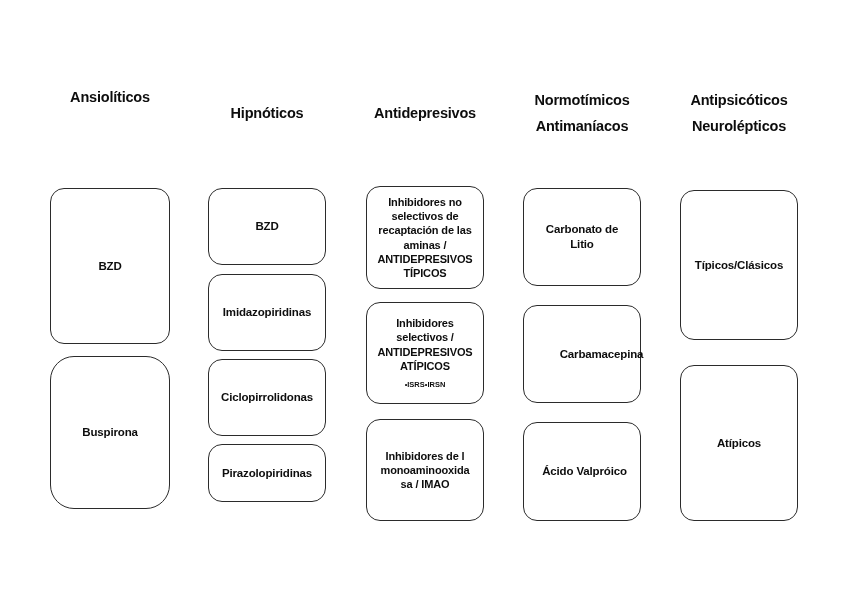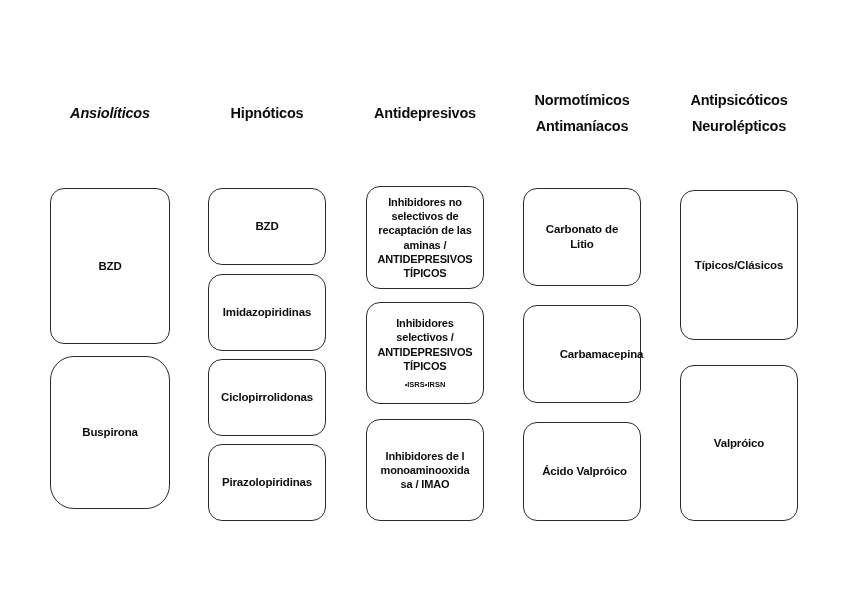--- a/index.html
+++ b/index.html
@@ -70,21 +70,21 @@
   .bullet-item {
     display: block;
     white-space: nowrap;
   }
 </style>
 </head>
 <body>
 
 <div id="canvas">
 
-  <div class="col-header" style="left:40px; top:100px; width:140px;font-style:italic;">
+  <div class="col-header" style="left:40px; top:84px; width:140px;">
     <span class="hdr-line">Ansiolíticos</span>
   </div>
 
   <div class="col-header" style="left:197px; top:100px; width:140px;">
     <span class="hdr-line">Hipnóticos</span>
   </div>
 
   <div class="col-header" style="left:355px; top:100px; width:140px;">
     <span class="hdr-line">Antidepresivos</span>
   </div>
@@ -112,30 +112,30 @@
   </div>
 
   <div class="node" style="left:208px; top:274px; width:118px; height:77px;">
     <span class="node-label">Imidazopiridinas</span>
   </div>
 
   <div class="node" style="left:208px; top:359px; width:118px; height:77px;">
     <span class="node-label">Ciclopirrolidonas</span>
   </div>
 
-  <div class="node" style="left:208px; top:444px; width:118px; height:77px;align-items:center;">
+  <div class="node" style="left:208px; top:444px; width:118px; height:58px;align-items:center;">
     <span class="node-label">Pirazolopiridinas</span>
   </div>
 
   <div class="node dense" style="left:366px; top:186px; width:118px; height:103px;">
     <span class="node-label">Inhibidores no selectivos de recaptación de las aminas / ANTIDEPRESIVOS TÍPICOS</span>
   </div>
 
   <div class="node dense" style="left:366px; top:302px; width:118px; height:102px;">
-    <span class="node-label">Inhibidores selectivos / ANTIDEPRESIVOS TÍPICOS</span>
+    <span class="node-label">Inhibidores selectivos / ANTIDEPRESIVOS ATÍPICOS</span>
     <span class="bullet-list">
       <span class="bullet-item">•<span>ISRS</span></span>
       <span class="bullet-item">•<span>IRSN</span></span>
     </span>
   </div>
 
   <div class="node dense" style="left:366px; top:419px; width:118px; height:102px;">
     <span class="node-label">Inhibidores de l monoaminooxida sa / IMAO</span>
   </div>
 
@@ -150,16 +150,16 @@
 
   <div class="node" style="left:523px; top:422px; width:118px; height:99px;padding-left:12px;">
     <span class="node-label">Ácido Valpróico</span>
   </div>
 
   <div class="node" style="left:680px; top:190px; width:118px; height:150px;">
     <span class="node-label">Típicos/Clásicos</span>
   </div>
 
   <div class="node" style="left:680px; top:365px; width:118px; height:156px;">
-    <span class="node-label">Valpróico</span>
+    <span class="node-label">Atípicos</span>
   </div>
 
 </div>
 
 </body></html>

